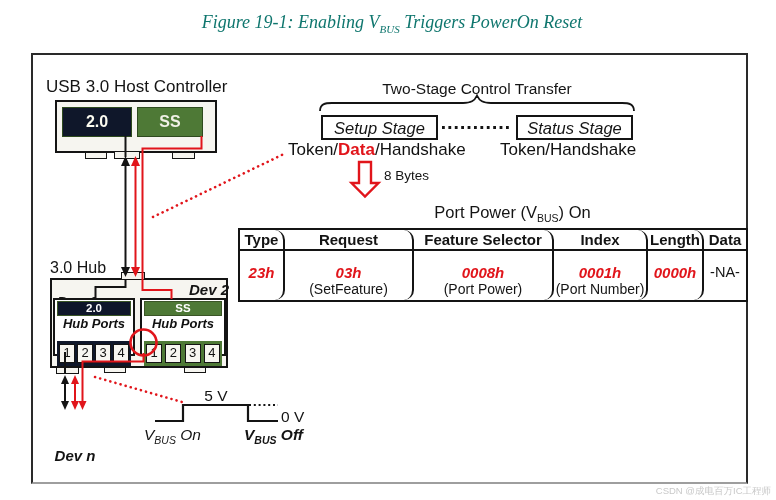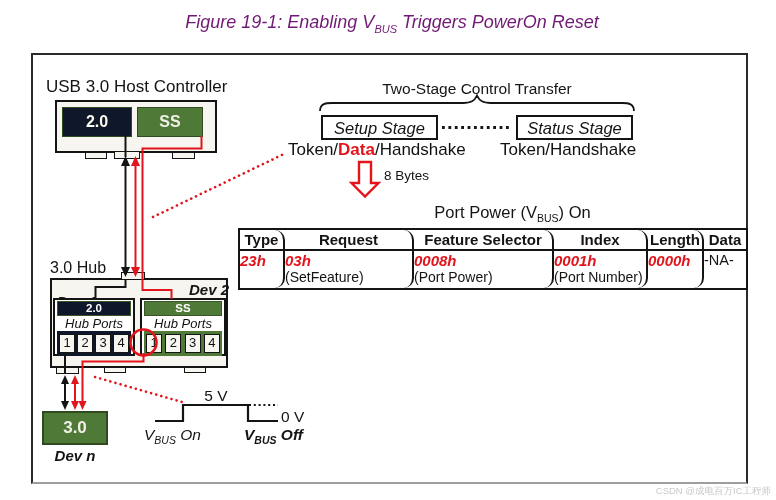--- a/index.html
+++ b/index.html
@@ -2,49 +2,49 @@
 <html><head>
 <meta charset="utf-8">
 <style>
   html,body{margin:0;padding:0;background:#fff;}
   .stage{position:relative;width:776px;height:500px;background:#fff;overflow:hidden;
          font-family:"Liberation Sans",sans-serif;color:#141414;}
   .t{position:absolute;white-space:nowrap;}
   .frame{position:absolute;left:31px;top:53px;width:713px;height:427px;
          border:2px solid #2a2a2a;border-bottom-color:#9e9e9e;background:#fff;}
   .fig-title{position:absolute;left:8px;right:0;top:12px;text-align:center;
-             font-family:Liberation Sans, sans-serif;font-style:italic;font-size:18px;color:#701a75;}
+             font-family:Liberation Serif, serif;font-style:italic;font-size:18px;color:#0f766e;}
   .fig-title sub{font-size:11px;font-style:italic;}
   .devbox{position:absolute;border:2px solid #141414;background:#f6f5f0;box-sizing:border-box;}
   .foot{position:absolute;border:1.5px solid #141414;background:#f6f5f0;box-sizing:border-box;z-index:3;}
   .grn{position:absolute;box-sizing:border-box;border:1.5px solid #2e4a1e;text-align:center;
        font-weight:700;z-index:2;}
   .light{background:#0f172a;color:#fbfbf0;}
   .dark{background:#4e7936;color:#f0f0e6;}
   .module{position:absolute;border:2px solid #141414;background:#fff;box-sizing:border-box;z-index:2;}
   .mod-head{margin:1px 2px 0 2px;height:13px;border:1px solid #3a5526;text-align:center;
             font-size:11.5px;line-height:12px;font-weight:700;}
   .mod-head.light{color:#fff;}
   .mod-head.dark{color:#fff;}
-  .mod-ports-label{height:15px;text-align:center;font-style:italic;font-weight:400;
+  .mod-ports-label{height:25px;text-align:center;font-style:italic;font-weight:700;
                    font-size:13px;line-height:15px;color:#111;}
   .mod-ports{height:25px;margin:0 2px 2px 2px;display:flex;justify-content:space-between;
              align-items:center;padding:0 2px;box-sizing:border-box;}
   .port{width:16px;height:19px;border:1.5px solid #141414;background:#f7f6f1;box-sizing:border-box;
         text-align:center;font-size:13px;line-height:16px;color:#111;}
   .stagebox{position:absolute;border:2px solid #141414;background:#fff;box-sizing:border-box;
             text-align:center;font-size:16.5px;z-index:2;font-style:italic;}
   .tok{font-size:17px;color:#111;}
   .tok .hl{color:#e1151b;font-weight:700;}
   .rtable{position:absolute;display:flex;border:2px solid #141414;background:#fff;z-index:2;}
   .rt-col{box-sizing:border-box;border-right:2px solid #141414;border-radius:10px;}
   .rt-col:last-child{border-right:none;}
   .rt-h{height:19px;border-bottom:2px solid #141414;font-weight:700;font-size:15px;
         line-height:19px;text-align:center;}
-  .rt-b{height:37px;padding-top:1px;box-sizing:border-box;}
+  .rt-b{height:37px;text-align:center;padding-top:1px;box-sizing:border-box;margin-top:12px;}
   .rt-v{font-style:italic;font-weight:700;font-size:15px;color:#e1151b;line-height:17px;}
   .rt-v.plain{font-style:normal;font-weight:400;color:#141414;font-size:14.5px;}
   .rt-n{font-size:14px;line-height:16px;color:#141414;}
   .it{font-style:italic;}
   .sub{font-size:10.5px;font-style:italic;}
   .overlay{position:absolute;left:0;top:0;z-index:4;pointer-events:none;}
   .watermark{position:absolute;right:5px;top:485px;font-size:9.5px;color:#c9c9c9;z-index:5;}
 </style>
 </head>
 <body>
@@ -90,21 +90,20 @@
       <div class="port">2</div>
       <div class="port">3</div>
       <div class="port">4</div>
     </div>
   </div>
 
   <div class="foot" style="left:56px;top:367px;width:23px;height:7px;"></div>
   <div class="foot" style="left:104px;top:367px;width:22px;height:6px;"></div>
   <div class="foot" style="left:184px;top:367px;width:22px;height:6px;"></div>
 
-  <div class="grn dark" style="left:42px;top:411px;width:66px;height:34px;border:2px solid #2e4a1e;font-size:17px;line-height:30px;">3.0</div>
   <div class="t it" style="left:42px;top:447px;width:66px;text-align:center;font-size:15px;font-weight:600;">Dev n</div>
 
   <div class="t" style="left:320px;top:80px;width:314px;text-align:center;font-size:15.5px;white-space:normal;">Two-Stage Control Transfer</div>
   <div class="stagebox" style="left:321px;top:115px;width:117px;height:25px;line-height:22px;">Setup Stage</div>
   <div class="stagebox" style="left:516px;top:115px;width:117px;height:25px;line-height:22px;">Status Stage</div>
   <div class="t tok" style="left:288px;top:140px;">
     <span>Token/</span><span class="hl">Data</span><span>/Handshake</span>
   </div>
   <div class="t tok" style="left:500px;top:140px;">Token/Handshake</div>
   <div class="t" style="left:384px;top:168px;font-size:13.5px;">8 Bytes</div>

